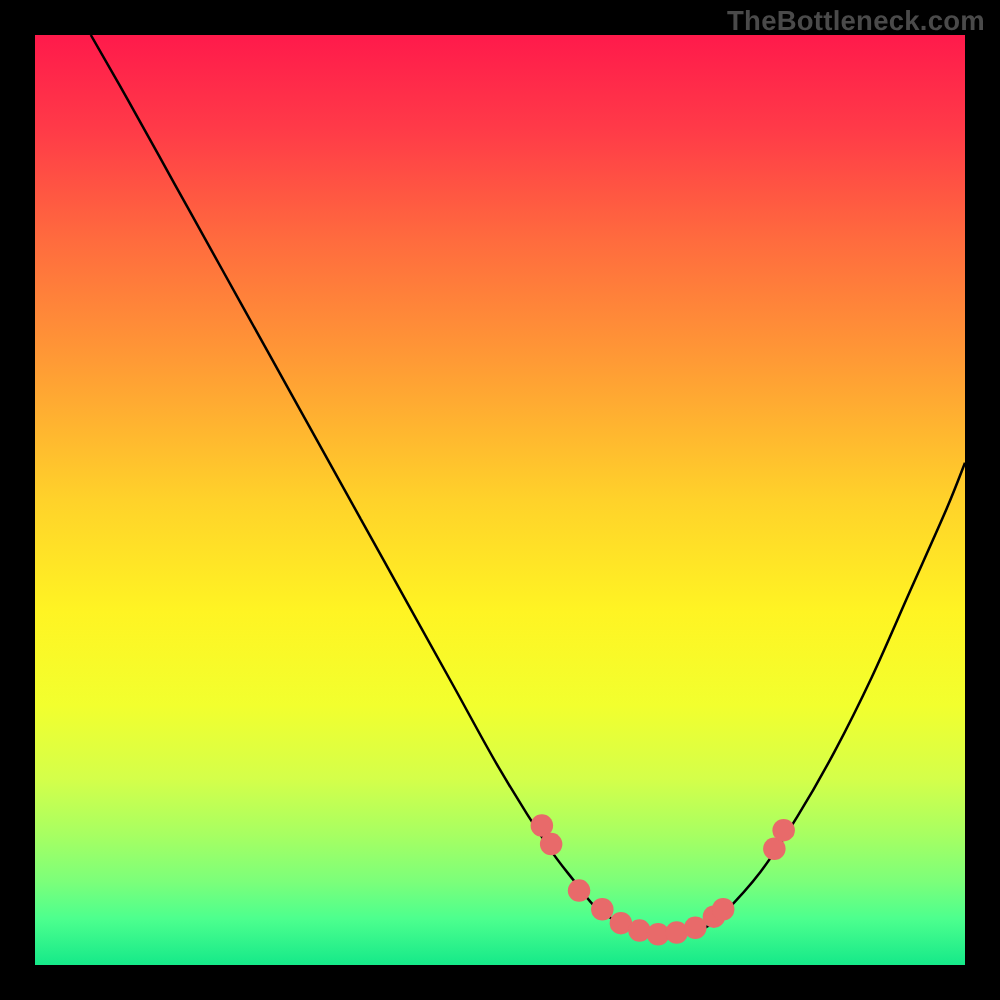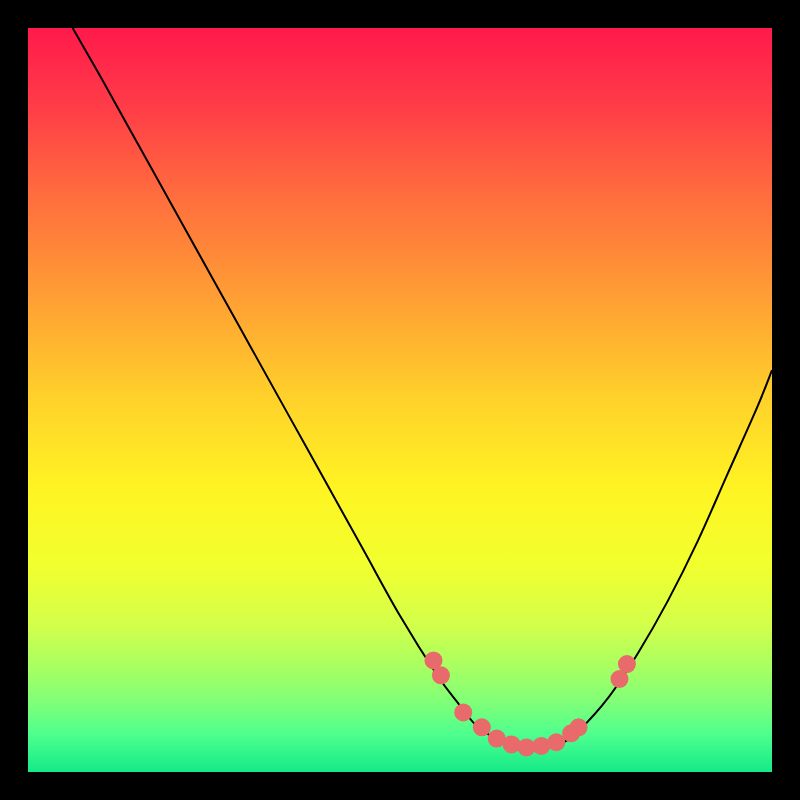--- a/index.html
+++ b/index.html
@@ -71,13 +71,14 @@
           <circle cx="498.48" cy="719.448" r="9" fill="#e86a6a"></circle>
           <circle cx="513.36" cy="717.96" r="9" fill="#e86a6a"></circle>
           <circle cx="528.24" cy="714.24" r="9" fill="#e86a6a"></circle>
           <circle cx="543.12" cy="705.312" r="9" fill="#e86a6a"></circle>
           <circle cx="550.56" cy="699.36" r="9" fill="#e86a6a"></circle>
           <circle cx="591.48" cy="651" r="9" fill="#e86a6a"></circle>
           <circle cx="598.9200000000001" cy="636.12" r="9" fill="#e86a6a"></circle>
         </g>
     </svg>
   </div>
+  <div class="watermark">TheBottleneck.com</div>
 </div>
 
 </body></html>

